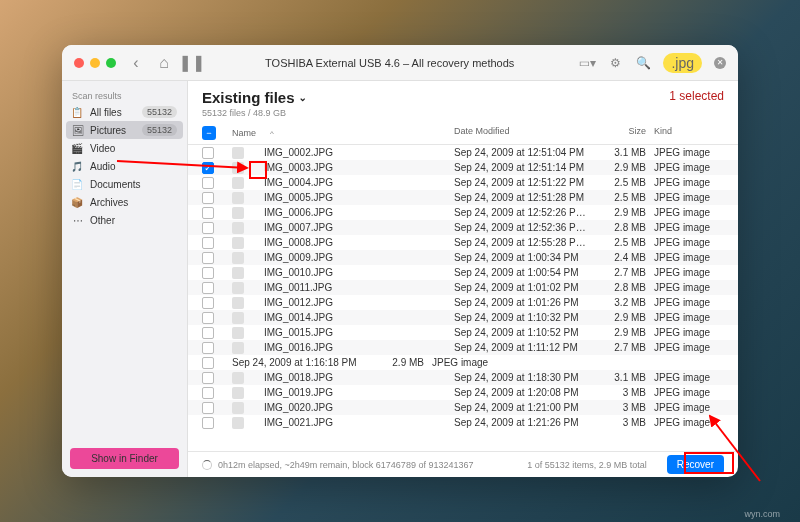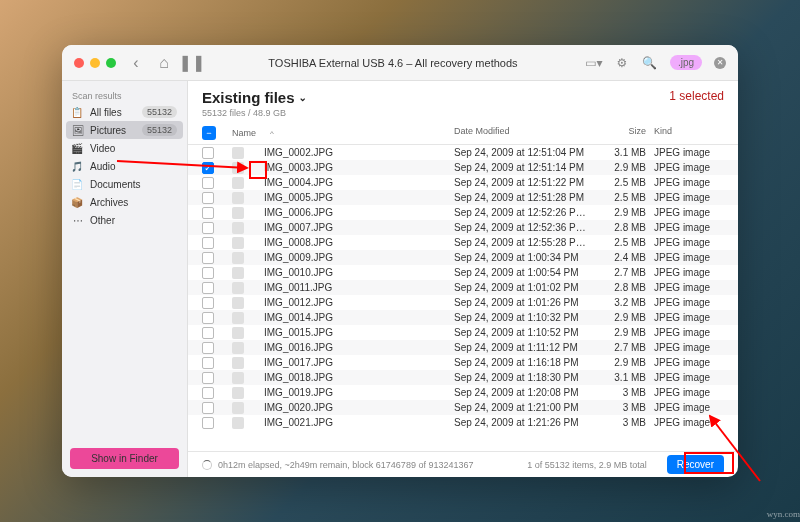--- a/index.html
+++ b/index.html
@@ -5,21 +5,21 @@
 * { box-sizing: border-box; margin: 0; padding: 0; font-family: -apple-system, BlinkMacSystemFont, "Segoe UI", Helvetica, Arial, sans-serif; }
 body { width: 800px; height: 522px; background: linear-gradient(135deg, #d4a574 0%, #8b6f3e 30%, #2a4a5a 60%, #1a3a48 100%); position: relative; overflow: hidden; }
 .window { position: absolute; top: 45px; left: 62px; width: 676px; height: 432px; background: #ffffff; border-radius: 10px; box-shadow: 0 10px 40px rgba(0,0,0,0.3); display: flex; flex-direction: column; overflow: hidden; }
 .titlebar { height: 36px; background: #f5f5f5; border-bottom: 1px solid #e0e0e0; display: flex; align-items: center; padding: 0 12px; gap: 12px; }
 .traffic { display: flex; gap: 6px; }
 .dot { width: 10px; height: 10px; border-radius: 50%; }
 .red { background: #ff5f57; } .yellow { background: #ffbd2e; } .green { background: #28c940; }
 .nav-btn { width: 16px; height: 16px; display: flex; align-items: center; justify-content: center; color: #888; cursor: pointer; }
 .title-text { flex: 1; text-align: center; font-size: 11px; color: #333; font-weight: 500; }
 .tool-icon { width: 16px; height: 16px; color: #888; display: flex; align-items: center; justify-content: center; font-size: 12px; cursor: pointer; }
-.search-pill { background: #f0abfc; border-radius: 10px; padding: 2px 8px; font-size: 10px; color: #666; display: flex; align-items: center; gap: 4px; }
+.search-pill { background: #fde047; border-radius: 10px; padding: 2px 8px; font-size: 14px; color: #666; display: flex; align-items: center; gap: 4px; }
 .search-close { width: 12px; height: 12px; background: #999; border-radius: 50%; color: #fff; display: flex; align-items: center; justify-content: center; font-size: 8px; cursor: pointer; }
 .body { flex: 1; display: flex; overflow: hidden; }
 .sidebar { width: 126px; background: #f2f2f4; border-right: 1px solid #e0e0e0; display: flex; flex-direction: column; padding-top: 6px; }
 .sidebar-header { font-size: 9px; color: #888; padding: 4px 10px 2px; }
 .sidebar-item { display: flex; align-items: center; padding: 3px 10px; font-size: 10px; color: #333; cursor: pointer; gap: 6px; }
 .sidebar-item.selected { background: #d0d0d5; border-radius: 4px; margin: 0 4px; padding: 3px 6px; }
 .sidebar-icon { width: 12px; height: 12px; display: inline-flex; align-items: center; justify-content: center; font-size: 10px; }
 .sidebar-count { margin-left: auto; font-size: 9px; background: #ddd; border-radius: 6px; padding: 1px 5px; color: #555; }
 .sidebar-item.selected .sidebar-count { background: #c0c0c5; }
 .sidebar-footer { margin-top: auto; padding: 8px; }
@@ -43,21 +43,21 @@
 .checkbox.checked { background: #007aff; border-color: #007aff; color: #fff; font-size: 9px; }
 .file-icon { width: 12px; height: 12px; background: #e0e0e0; border-radius: 2px; margin-right: 6px; display: inline-block; }
 .status-bar { height: 26px; border-top: 1px solid #e5e5e5; display: flex; align-items: center; padding: 0 14px; font-size: 9px; color: #888; }
 .status-spinner { width: 10px; height: 10px; border: 1.5px solid #ccc; border-top-color: #666; border-radius: 50%; margin-right: 6px; }
 .status-right { margin-left: auto; display: flex; align-items: center; gap: 20px; }
 .recover-btn { background: #007aff; color: #fff; border: none; border-radius: 4px; padding: 4px 10px; font-size: 10px; font-weight: 500; cursor: pointer; }
 .annotation-arrow1 { position: absolute; top: 146px; left: 112px; pointer-events: none; }
 .annotation-box1 { position: absolute; top: 161px; left: 249px; width: 18px; height: 18px; border: 2px solid #ff0000; pointer-events: none; }
 .annotation-arrow2 { position: absolute; bottom: 36px; right: 30px; pointer-events: none; }
 .annotation-box2 { position: absolute; bottom: 48px; right: 66px; width: 50px; height: 22px; border: 2px solid #ff0000; pointer-events: none; }
-.watermark { position: absolute; bottom: 3px; right: 0; font-size: 9px; color: rgba(255,255,255,0.5); font-family: Liberation Serif, serif; }
+.watermark { position: absolute; bottom: 3px; right: 20px; font-size: 9px; color: rgba(255,255,255,0.5); }
 .master-check { width: 14px; height: 14px; background: #007aff; border-radius: 3px; color: #fff; display: inline-flex; align-items: center; justify-content: center; font-size: 9px; }
 </style>
 </head>
 <body>
 
 <div class="window">
   <div class="titlebar">
     <div class="traffic">
       <div class="dot red"></div>
       <div class="dot yellow"></div>
@@ -302,24 +302,20 @@
               <span class="file-icon"></span>
               <span>IMG_0016.JPG</span>
             </div>
             <div class="col-date">Sep 24, 2009 at 1:11:12 PM</div>
             <div class="col-size">2.7 MB</div>
             <div class="col-kind">JPEG image</div>
           </div>
           <div class="row">
             <div class="col-check">
               <span class="checkbox"></span>
-            </div>
-            <div class="col-name">
-              <span class="file-icon"></span>
-              <span>IMG_0017.JPG</span>
             </div>
             <div class="col-date">Sep 24, 2009 at 1:16:18 PM</div>
             <div class="col-size">2.9 MB</div>
             <div class="col-kind">JPEG image</div>
           </div>
           <div class="row">
             <div class="col-check">
               <span class="checkbox"></span>
             </div>
             <div class="col-name">

